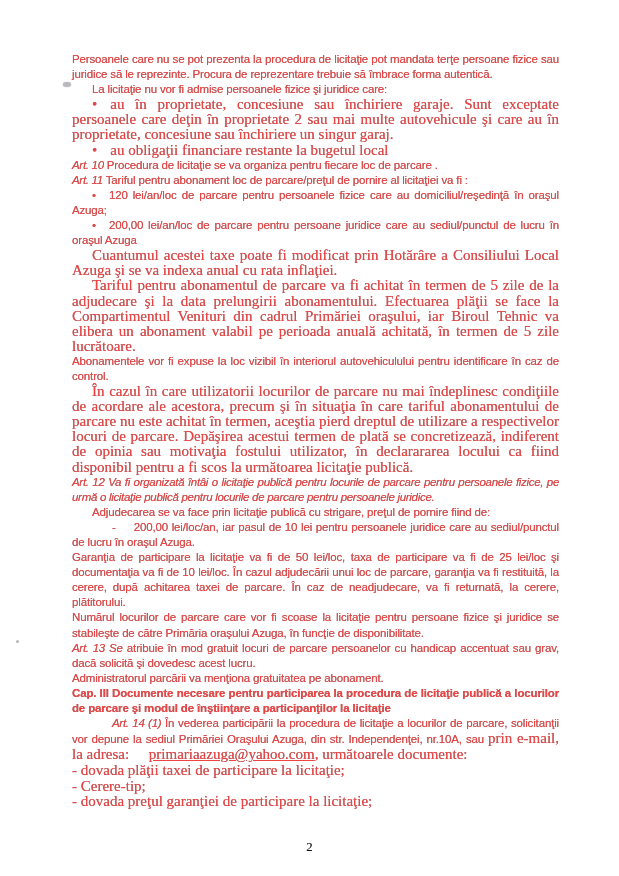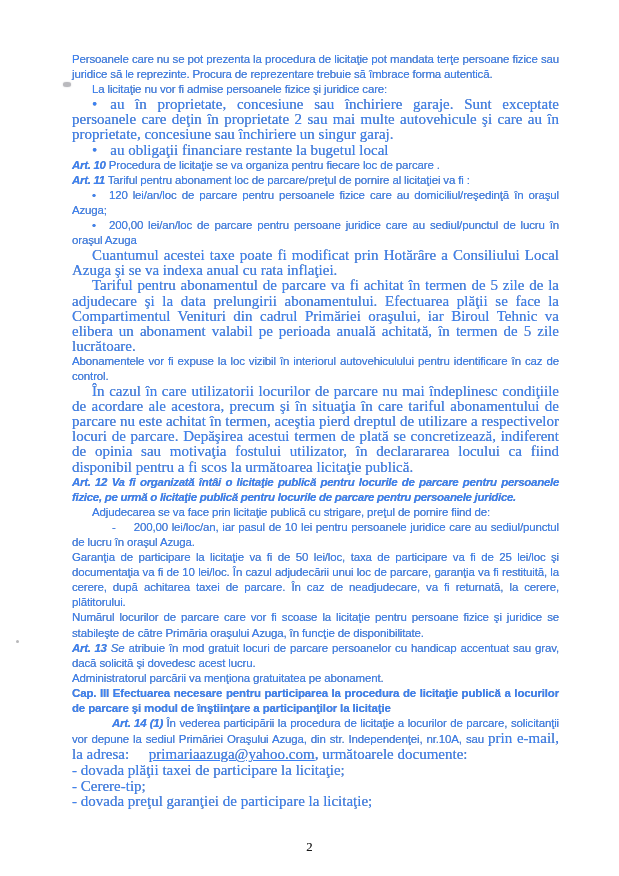--- a/index.html
+++ b/index.html
@@ -39,21 +39,21 @@
     font-size: 15px;
     letter-spacing: 0;
   }
 
   .ind-0 { text-indent: 0; }
   .ind-1 { text-indent: 20px; }
   .ind-2 { text-indent: 40px; }
 
   .s-b  { font-weight: bold; }
   .s-i  { font-style: italic; }
-  .s-bi { font-weight: bold; font-style: italic; letter-spacing: -0.3px; }
+  .s-bi { font-weight: normal; font-style: italic; letter-spacing: -0.3px; }
   .s-u  { text-decoration: underline; margin-left: 16px; }
 
   .marker { display: inline; }
   .marker.bullet { padding-right: 13px; }
   .marker.dash   { padding-right: 18px; }
 
   .pagenum {
     position: absolute;
     top: 840px;
     left: 0;
@@ -77,40 +77,40 @@
     background: rgba(125,125,130,0.55);
     border-radius: 50%;
   }
 </style>
 </head>
 <body>
 
 <div class="page" style="background: rgb(255, 255, 255);">
   <div class="speck s1"></div>
   <div class="speck s2"></div>
-  <div class="doc-body" style="color: #3b82f6;">
+  <div class="doc-body" style="color: #ef4444;">
       <p class="para sans ind-0"><span class="seg">Persoanele care nu se pot prezenta la procedura de licitaţie pot mandata terţe persoane fizice sau juridice să le reprezinte. Procura de reprezentare trebuie să îmbrace forma autentică.</span></p>
       <p class="para sans ind-1"><span class="seg">La licitaţie nu vor fi admise persoanele fizice şi juridice care:</span></p>
       <p class="para serif ind-1"><span class="marker bullet">•</span><span class="seg">au în proprietate, concesiune sau închiriere  garaje.  Sunt exceptate persoanele care deţin în proprietate 2 sau mai multe autovehicule şi care au în proprietate, concesiune sau închiriere un singur garaj.</span></p>
       <p class="para serif ind-1"><span class="marker bullet">•</span><span class="seg">au obligaţii financiare restante la bugetul local</span></p>
       <p class="para sans ind-0"><span class="seg s-bi">Art. 10</span><span class="seg"> Procedura de licitaţie se va organiza  pentru fiecare loc de parcare .</span></p>
       <p class="para sans ind-0"><span class="seg s-bi">Art. 11</span><span class="seg"> Tariful pentru abonament loc de parcare/preţul de pornire al licitaţiei va fi :</span></p>
       <p class="para sans ind-1"><span class="marker bullet">•</span><span class="seg">120 lei/an/loc de parcare pentru persoanele fizice care au domiciliul/reşedinţă în oraşul Azuga;</span></p>
       <p class="para sans ind-1"><span class="marker bullet">•</span><span class="seg">200,00 lei/an/loc de parcare pentru persoane juridice care au sediul/punctul de lucru în oraşul Azuga</span></p>
       <p class="para serif ind-1"><span class="seg">Cuantumul acestei taxe poate fi modificat prin Hotărâre a Consiliului Local Azuga şi se va indexa anual cu rata inflaţiei.</span></p>
       <p class="para serif ind-1"><span class="seg">Tariful pentru abonamentul  de parcare va fi achitat în termen de 5 zile de la adjudecare şi la data prelungirii abonamentului. Efectuarea plăţii se face la Compartimentul Venituri din cadrul Primăriei oraşului, iar Biroul Tehnic va elibera un abonament valabil  pe perioada anuală achitată, în termen de 5 zile lucrătoare.</span></p>
       <p class="para sans ind-0"><span class="seg">Abonamentele  vor fi expuse la loc vizibil în interiorul autovehiculului pentru identificare în caz de control.</span></p>
       <p class="para serif ind-1"><span class="seg">În cazul în care utilizatorii  locurilor de parcare nu mai îndeplinesc  condiţiile de acordare ale acestora, precum şi în situaţia în care tariful abonamentului de parcare nu este achitat în termen, aceştia pierd dreptul de utilizare a respectivelor locuri de parcare. Depăşirea acestui termen de plată se concretizează, indiferent de opinia sau motivaţia fostului utilizator, în declarararea locului ca fiind disponibil pentru a fi scos la următoarea licitaţie publică.</span></p>
       <p class="para sans ind-0"><span class="seg s-bi">Art. 12 Va fi organizată întâi o licitaţie publică pentru  locurile  de parcare pentru persoanele fizice, pe urmă o licitaţie publică pentru  locurile  de parcare pentru persoanele juridice.</span></p>
       <p class="para sans ind-1"><span class="seg">Adjudecarea se va face prin licitaţie publică cu strigare, preţul de pornire fiind de:</span></p>
       <p class="para sans ind-2"><span class="marker dash">-</span><span class="seg">200,00 lei/loc/an, iar pasul de 10 lei pentru persoanele juridice care au sediul/punctul de lucru în oraşul Azuga.</span></p>
       <p class="para sans ind-0"><span class="seg">Garanţia de participare la licitaţie va fi de 50 lei/loc, taxa de participare va fi de 25 lei/loc şi documentaţia va fi de 10 lei/loc. În cazul adjudecării unui loc de parcare, garanţia va fi restituită, la cerere, după achitarea taxei de parcare. În caz de neadjudecare, va fi returnată, la cerere, plătitorului.</span></p>
       <p class="para sans ind-0"><span class="seg">Numărul locurilor de parcare care vor fi scoase la licitaţie pentru persoane fizice şi juridice se stabileşte de către Primăria oraşului Azuga, în funcţie de disponibilitate.</span></p>
       <p class="para sans ind-0"><span class="seg s-bi">Art. 13</span><span class="seg s-i"> Se</span><span class="seg"> atribuie în mod gratuit locuri de parcare persoanelor cu handicap accentuat sau grav, dacă solicită şi dovedesc acest lucru.</span></p>
       <p class="para sans ind-0"><span class="seg">Administratorul parcării va menţiona gratuitatea pe abonament.</span></p>
-      <p class="para sans ind-0"><span class="seg s-b">Cap. III Efectuarea necesare pentru participarea la procedura de licitaţie publică a locurilor de parcare şi modul de înştiinţare a participanţilor la licitaţie</span></p>
+      <p class="para sans ind-0"><span class="seg s-b">Cap. III Documente necesare pentru participarea la procedura de licitaţie publică a locurilor de parcare şi modul de înştiinţare a participanţilor la licitaţie</span></p>
       <p class="para sans ind-2"><span class="seg s-bi">Art. 14 (1)</span><span class="seg">  În vederea participării la procedura de licitaţie a locurilor de parcare, solicitanţii vor depune la sediul Primăriei Oraşului Azuga, din str. Independenţei, nr.10A, sau </span><span class="seg f-serif">prin e-mail, la adresa: </span><span class="seg s-u f-serif">primariaazuga@yahoo.com</span><span class="seg f-serif">, următoarele documente:</span></p>
       <p class="para serif ind-0"><span class="seg">- dovada plăţii taxei de participare la licitaţie;</span></p>
       <p class="para serif ind-0"><span class="seg">- Cerere-tip;</span></p>
       <p class="para serif ind-0"><span class="seg">- dovada preţul garanţiei de participare la licitaţie;</span></p>
     </div>
   <div class="pagenum">2</div>
 </div>
 
 </body></html>

